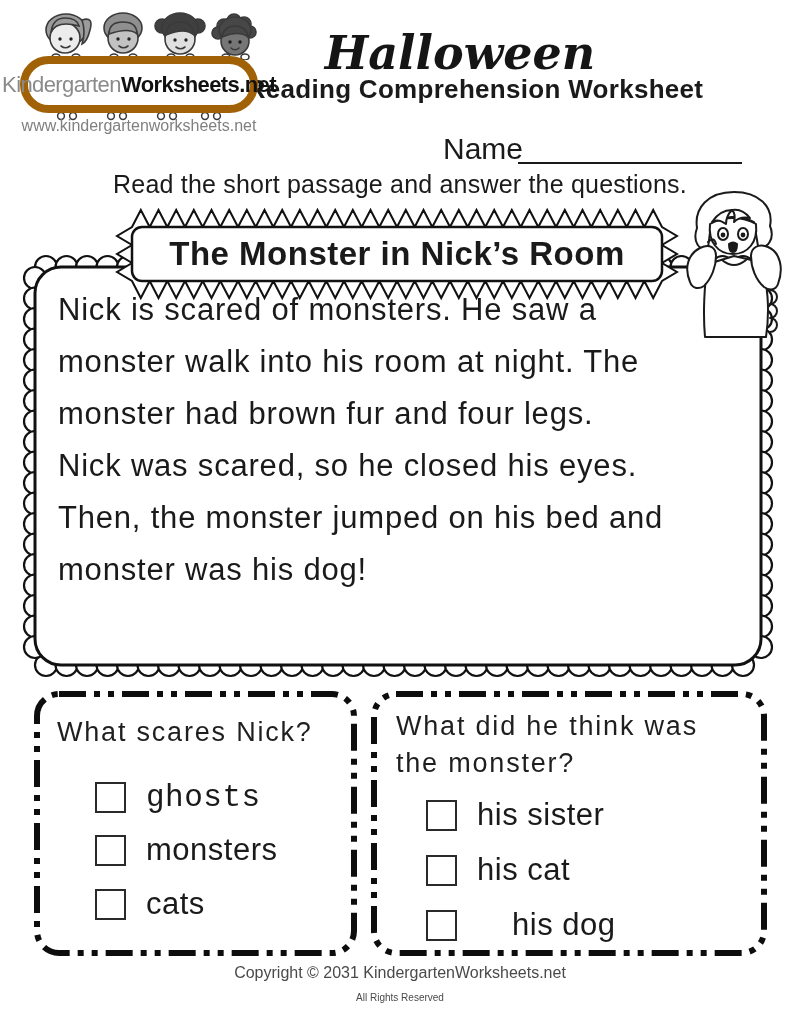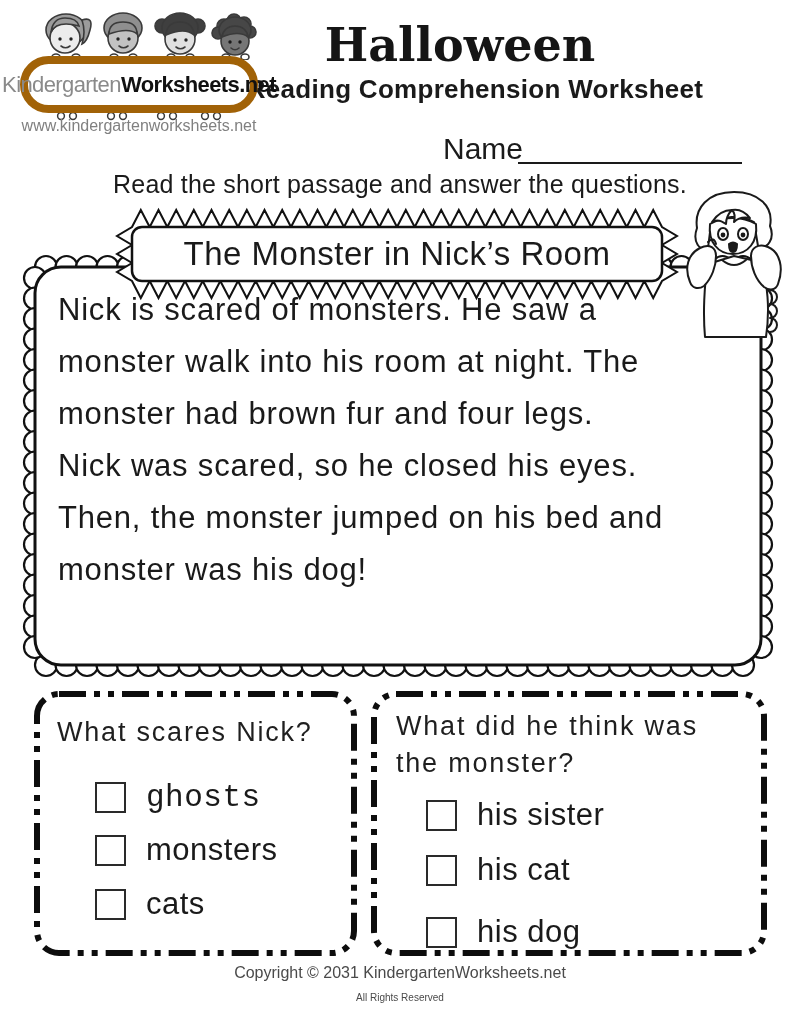--- a/index.html
+++ b/index.html
@@ -16,42 +16,42 @@
     border:8px solid #a16207; border-radius:29px; background:#fff;
     display:flex; align-items:center; justify-content:center; z-index:3;
     letter-spacing:-0.6px; white-space:nowrap;
   }
   .logo-box .part1 { color:#8a8a8a; font-size:22px; font-weight:500; }
   .logo-box .part2 { color:#111; font-size:22px; font-weight:700; }
   .website { left:10px; top:117px; width:258px; text-align:center;
     font-size:16px; color:#808080; }
 
   .title-script {
-    left:250px; top:18px; width:420px; text-align:center;
-    font-family:"DejaVu Serif", serif; font-weight:700;
+    left:250px; top:26px; width:420px; text-align:center;
+    font-family:"DejaVu Serif", serif; font-style:italic; font-weight:700;
     font-size:46px; color:#151515;
   }
   .subtitle {
     left:240px; top:74px; width:470px; text-align:center;
     font-size:26px; font-weight:700; letter-spacing:0.3px;
   }
   .name-label { left:443px; top:132px; font-size:30px; font-weight:500; }
   .name-line { left:518px; top:162px; width:224px; border-bottom:2.5px solid #1a1a1a; height:1px; }
   .instruction {
     left:40px; top:170px; width:720px; text-align:center;
     font-size:25px; font-weight:500; letter-spacing:0.2px;
   }
 
   
   .banner { left:112px; top:203px; width:570px; height:100px; z-index:2; }
   .banner svg { position:absolute; left:0; top:0; }
   .banner .banner-title {
     position:absolute; left:20px; top:24px; width:530px; height:54px;
     display:flex; align-items:center; justify-content:center;
-    font-size:33px; font-weight:400; letter-spacing:0.5px; white-space:nowrap;
+    font-size:33px; font-weight:700; letter-spacing:0.5px; white-space:nowrap;
   }
 
   
   .passage-box { left:20px; top:252px; width:756px; height:428px; z-index:1; }
   .passage-box svg { position:absolute; left:0; top:0; }
   .passage-text {
     position:absolute; left:38px; top:32px; width:690px;
     font-size:31px; line-height:52px; letter-spacing:0.8px; font-weight:400;
   }
   .girl { left:678px; top:190px; width:112px; height:148px; z-index:3; }
@@ -65,21 +65,21 @@
     font-weight:500; line-height:37px; color:#1f1f1f; }
   .qbox1 .prompt { left:24px; top:24px; width:290px; white-space:nowrap; }
   .qbox2 .prompt { left:26px; top:18px; width:345px; }
   .option-row { position:absolute; display:flex; align-items:center; height:46px; }
   .checkbox { width:31px; height:31px; border:2px solid #2a2a2a; background:#fff;
     flex:0 0 auto; margin-right:20px; }
   .option-label { font-size:31px; font-weight:400; letter-spacing:0.5px; white-space:nowrap; }
   .qbox1 .option-row { left:62px; }
   .qbox1 .r0 { top:84px;font-family:Liberation Mono, monospace; } .qbox1 .r1 { top:137px; } .qbox1 .r2 { top:191px; }
   .qbox2 .option-row { left:56px; }
-  .qbox2 .r0 { top:102px; } .qbox2 .r1 { top:157px; } .qbox2 .r2 { top:219px; }
+  .qbox2 .r0 { top:102px; } .qbox2 .r1 { top:157px; } .qbox2 .r2 { top:212px;gap:35px; }
 
   
   .footer { left:0; top:964px; width:800px; text-align:center; color:#4a4a4a; }
   .footer .line1 { font-size:16px; }
   .footer .line2 { font-size:10px; margin-top:10px; }
 </style>
 </head>
 <body>
 
 <div class="page">

